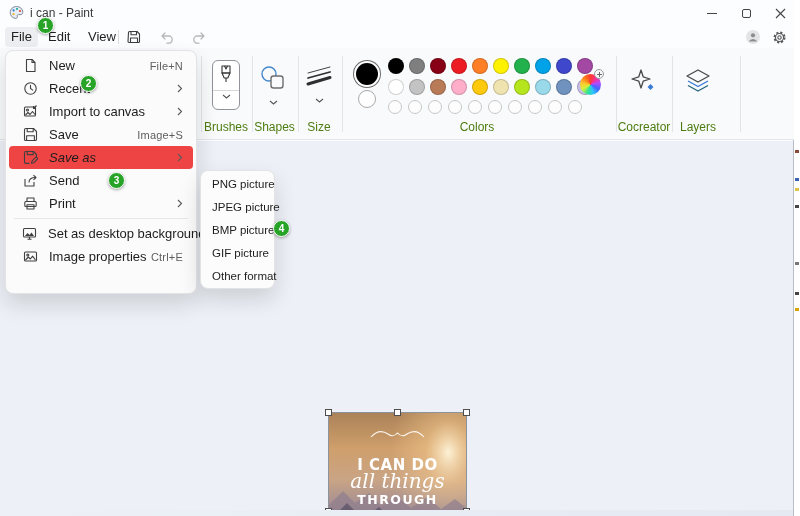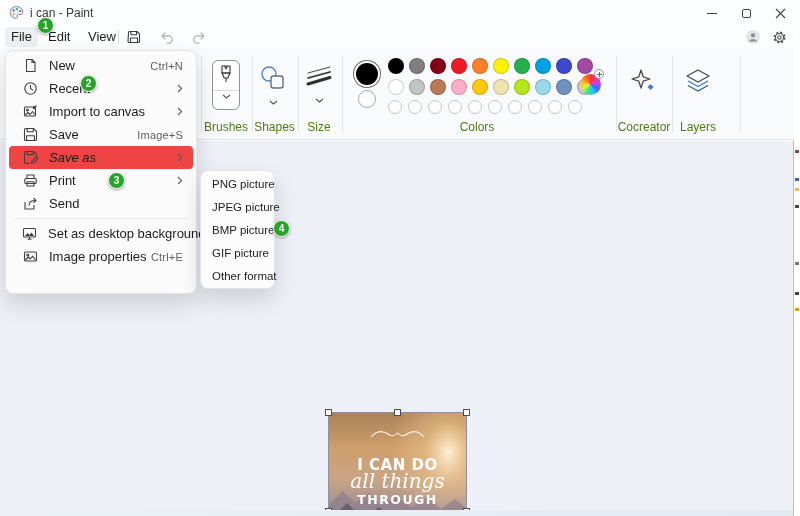--- a/index.html
+++ b/index.html
@@ -320,21 +320,21 @@
 
   <div class="file-menu">
     <div class="fm-row">
       <span class="fm-icon">
           <svg width="15" height="15" viewBox="0 0 15 15" fill="none" stroke="#404040" stroke-width="1.1" stroke-linejoin="round">
             <path d="M3.5 1.5 h5.5 l3 3 v9 h-8.5 z"></path>
             <path d="M9 1.5 v3 h3"></path>
           </svg>
         </span>
       <span class="fm-label">New</span>
-      <span class="fm-right">Ctrl+N</span>
+      <span class="fm-right">File+N</span>
     </div>
     <div class="fm-row">
       <span class="fm-icon">
           <svg width="15" height="15" viewBox="0 0 15 15" fill="none" stroke="#404040" stroke-width="1.1" stroke-linecap="round">
             <circle cx="7.5" cy="7.5" r="5.7"></circle>
             <path d="M7.5 4.4 v3.1 l2.2 1.6"></path>
           </svg>
         </span>
       <span class="fm-label">Recent</span>
       <svg width="6" height="9" viewBox="0 0 6 9" fill="none" stroke="#5a5a5a" stroke-width="1.1">
@@ -376,39 +376,39 @@
           </svg>
         </span>
       <span class="fm-label">Save as</span>
       <svg width="6" height="9" viewBox="0 0 6 9" fill="none" stroke="#5a5a5a" stroke-width="1.1">
           <path d="M1 1 L4.5 4.5 L1 8"></path>
         </svg>
     </div>
     <div class="fm-row">
       <span class="fm-icon">
           <svg width="15" height="15" viewBox="0 0 15 15" fill="none" stroke="#404040" stroke-width="1.1" stroke-linejoin="round">
+            <path d="M2 6 v7 h9 v-4"></path>
+            <path d="M6 9.5 q0-5 6.5-5"></path>
+            <path d="M10.5 2.2 l2.5 2.3 -2.5 2.3"></path>
+          </svg>
+        </span>
+      <span class="fm-label">Send</span>
+    </div>
+    <div class="fm-row">
+      <span class="fm-icon">
+          <svg width="15" height="15" viewBox="0 0 15 15" fill="none" stroke="#404040" stroke-width="1.1" stroke-linejoin="round">
             <path d="M4 5.5 v-3.5 h7 v3.5"></path>
             <rect x="1.8" y="5.5" width="11.4" height="5" rx="1"></rect>
             <path d="M4 8.8 h7 v4.2 h-7 z"></path>
           </svg>
         </span>
       <span class="fm-label">Print</span>
       <svg width="6" height="9" viewBox="0 0 6 9" fill="none" stroke="#5a5a5a" stroke-width="1.1">
           <path d="M1 1 L4.5 4.5 L1 8"></path>
         </svg>
-    </div>
-    <div class="fm-row">
-      <span class="fm-icon">
-          <svg width="15" height="15" viewBox="0 0 15 15" fill="none" stroke="#404040" stroke-width="1.1" stroke-linejoin="round">
-            <path d="M2 6 v7 h9 v-4"></path>
-            <path d="M6 9.5 q0-5 6.5-5"></path>
-            <path d="M10.5 2.2 l2.5 2.3 -2.5 2.3"></path>
-          </svg>
-        </span>
-      <span class="fm-label">Send</span>
     </div>
     <div class="fm-sep"></div>
     <div class="fm-row">
       <span class="fm-icon">
           <svg width="15" height="15" viewBox="0 0 15 15" fill="none" stroke="#404040" stroke-width="1.1" stroke-linejoin="round">
             <rect x="1.5" y="2.5" width="12" height="8.5" rx="1"></rect>
             <path d="M3 10 l2.5-3 2 2 2-2.5 2.5 3.5" fill="#404040" stroke="none"></path>
             <path d="M5.5 13.2 h4 M7.5 11 v2.2"></path>
           </svg>
         </span>

